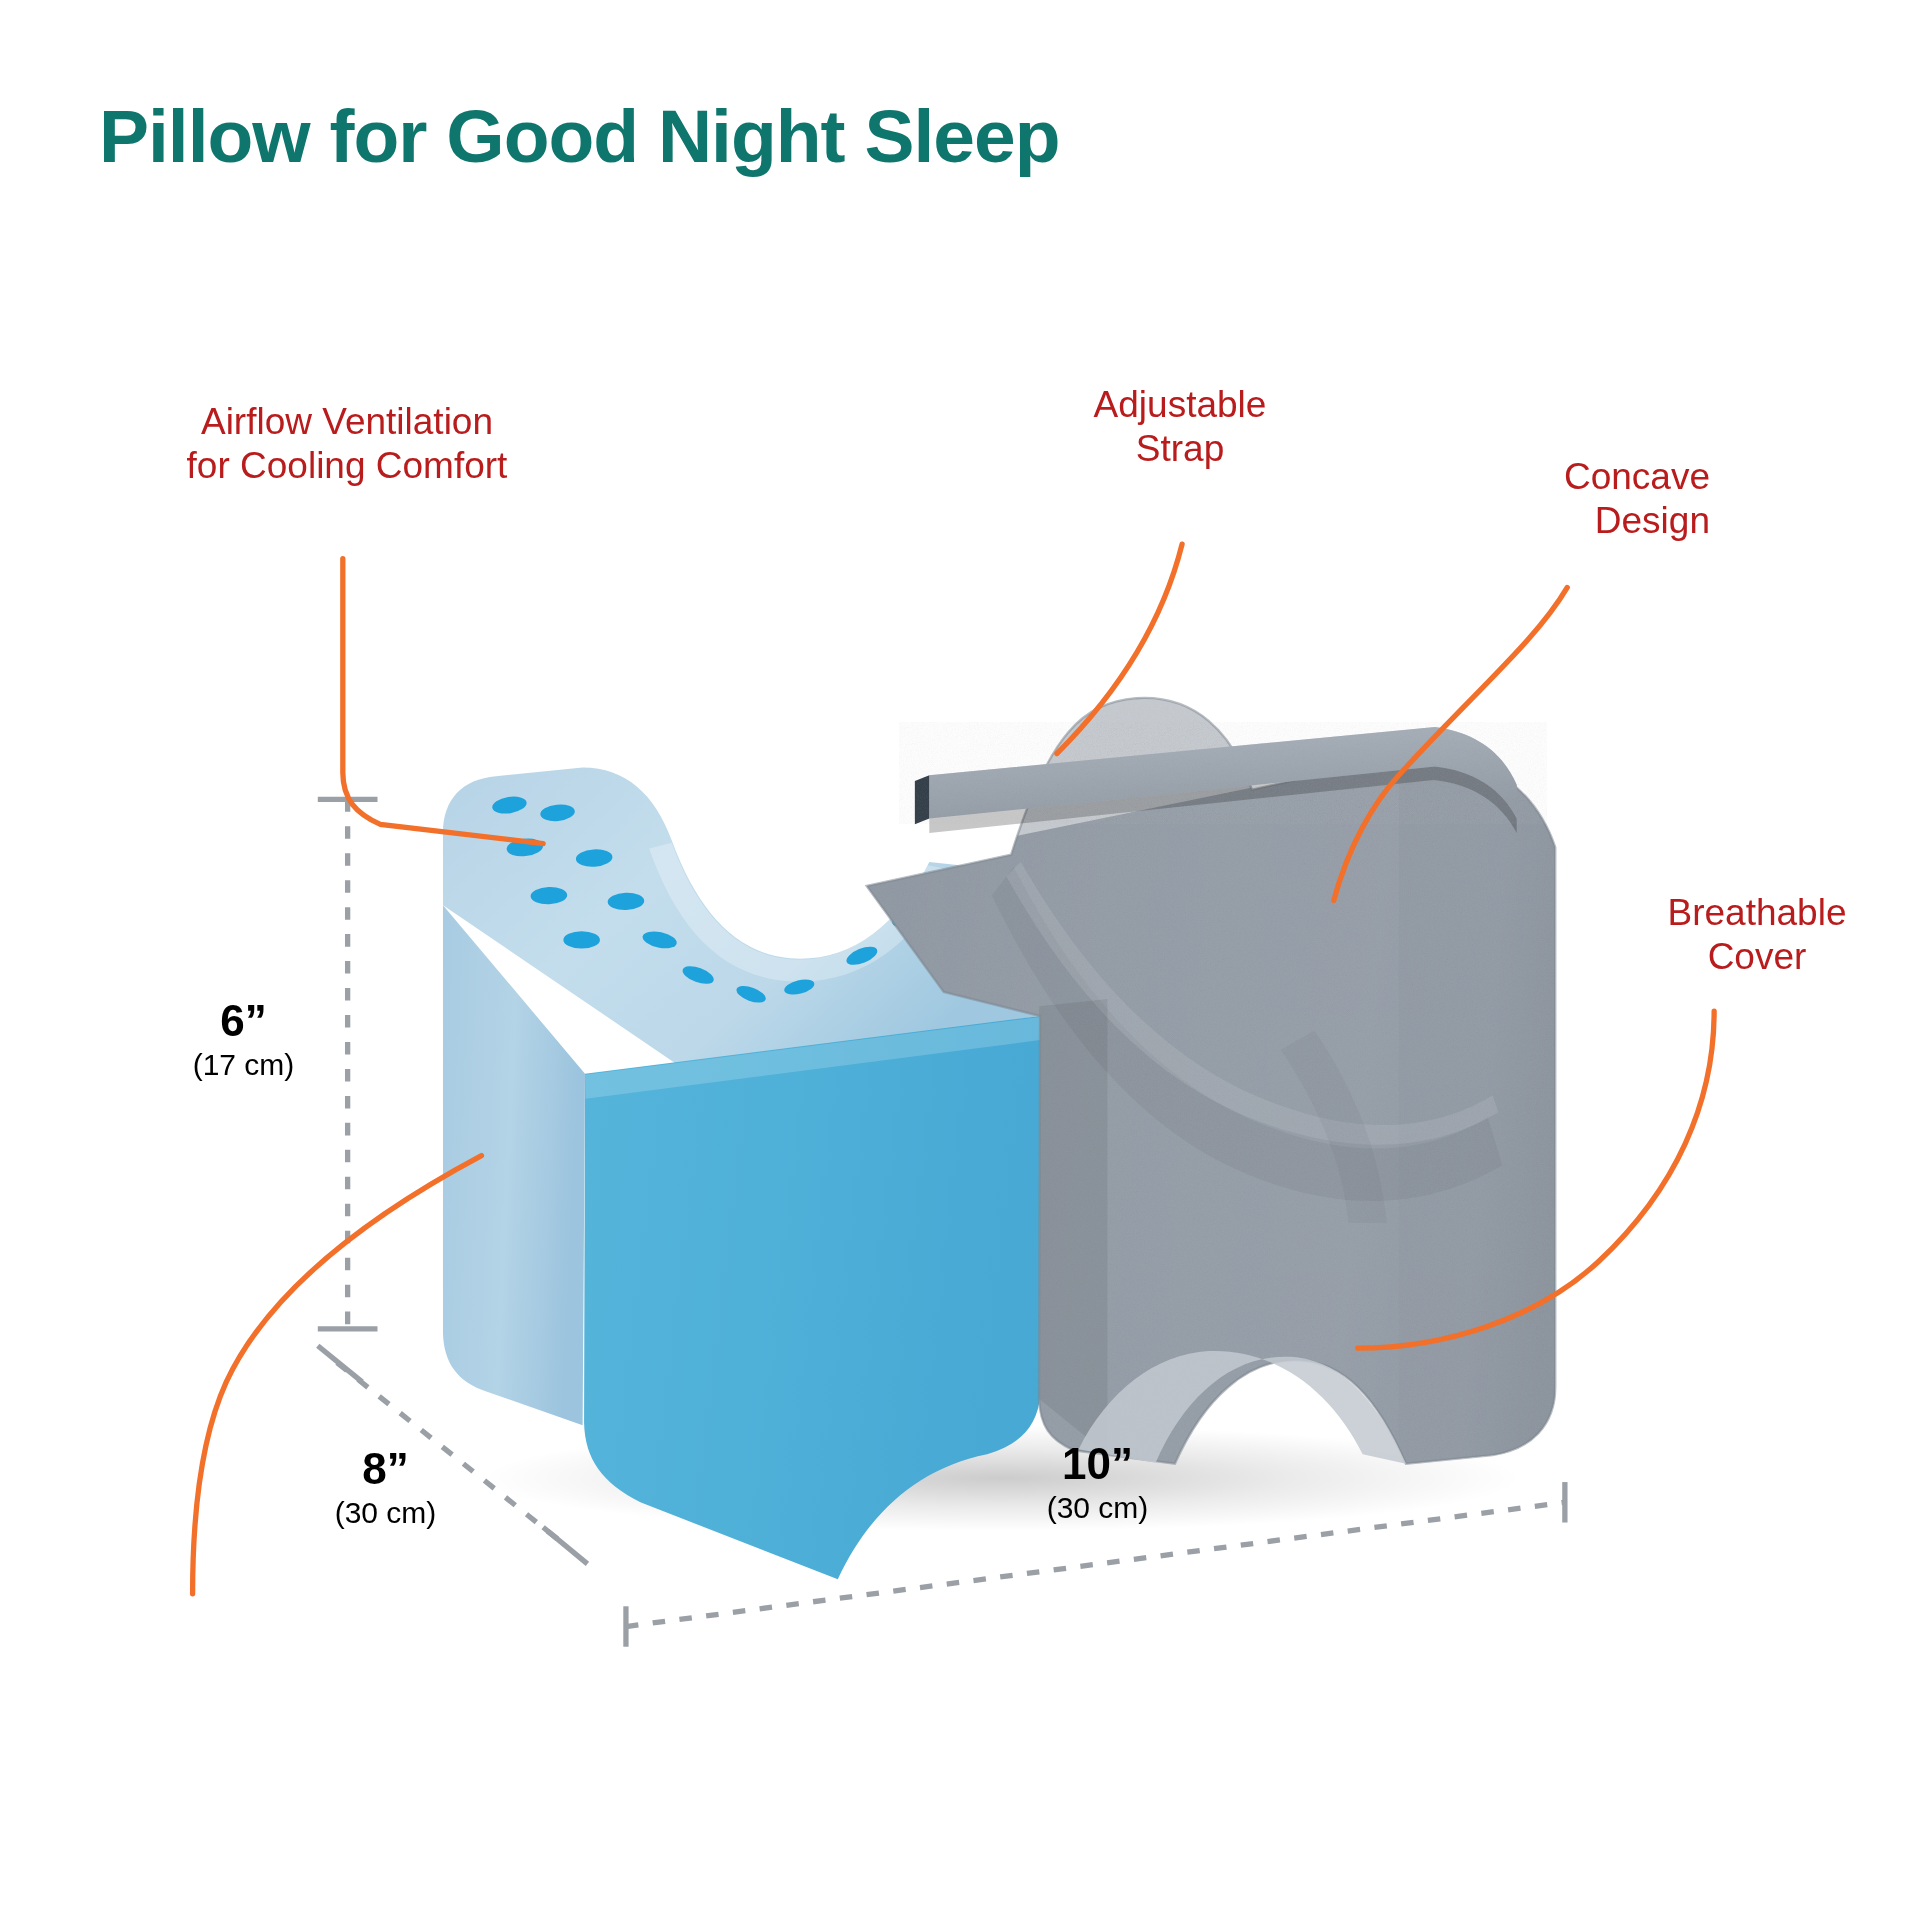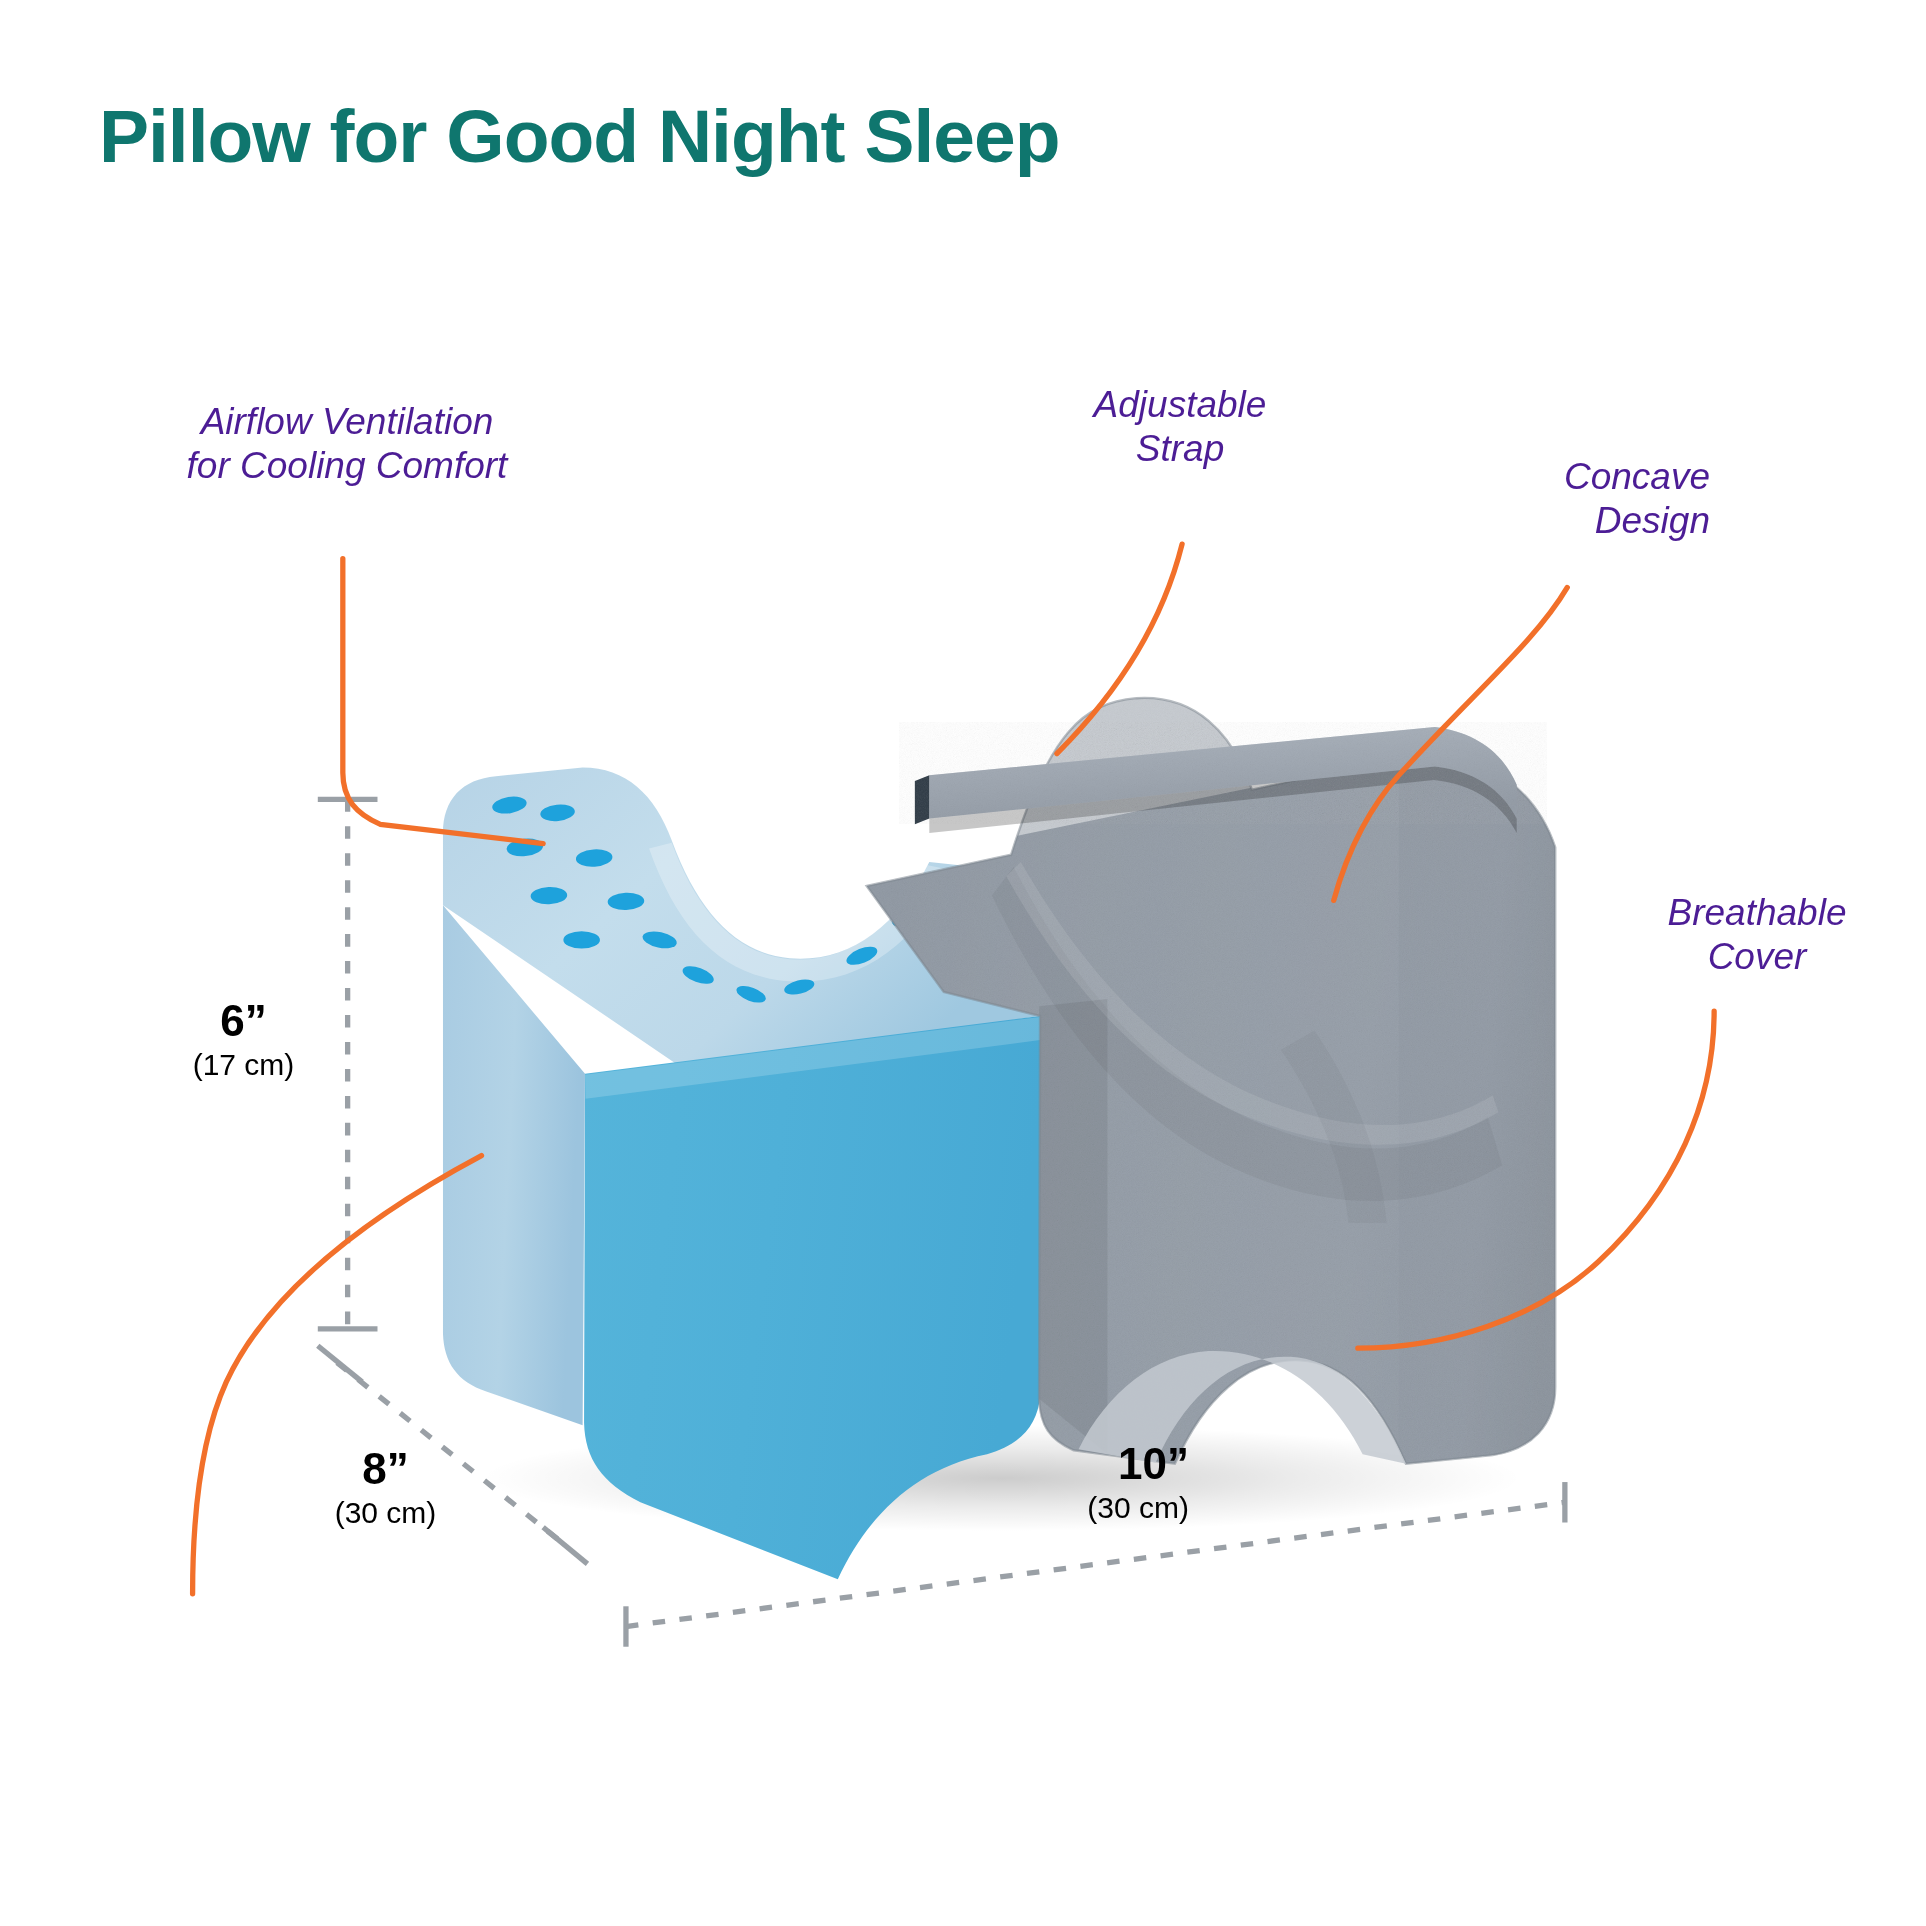--- a/index.html
+++ b/index.html
@@ -28,23 +28,22 @@
     color: #0f766e;
     white-space: nowrap;
     line-height: 1;
   }
 
   
   .callout {
     position: absolute;
     font-size: 37px;
     line-height: 1.18;
-    color: #4c1d95;
+    color: #b91c1c;
     white-space: pre-line;
-    font-style: italic;
   }
   .callout.center { text-align: center; }
 
   
   .dim {
     position: absolute;
     text-align: center;
     line-height: 1.1;
   }
   .dim .inch {
@@ -344,19 +343,19 @@
   <div class="dim" style="left:164px; top:997px; width:159px;">
     <span class="inch">6”</span>
     <span class="cm">(17 cm)</span>
   </div>
 
   <div class="dim" style="left:299px; top:1445px; width:173px;">
     <span class="inch">8”</span>
     <span class="cm">(30 cm)</span>
   </div>
 
-  <div class="dim" style="left:1006px; top:1440px; width:183px;text-align:right;">
+  <div class="dim" style="left:1006px; top:1440px; width:183px;">
     <span class="inch">10”</span>
     <span class="cm">(30 cm)</span>
   </div>
 
 </div>
 
 
 </body></html>

